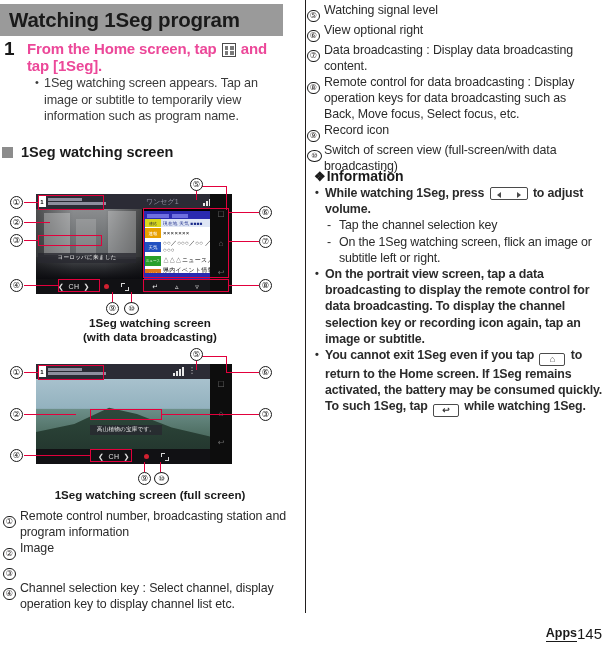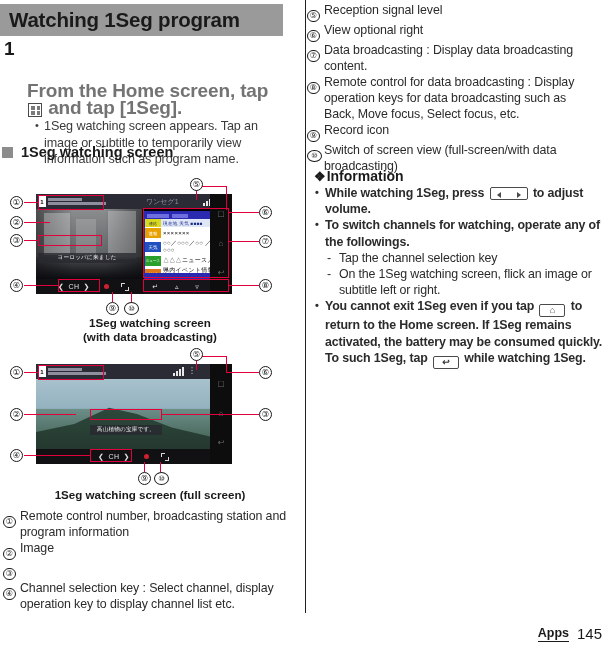--- a/index.html
+++ b/index.html
@@ -67,26 +67,25 @@
     font-size: 19px;
     font-weight: bold;
     line-height: 17px;
     color: #1a1a1a;
   }
   .step-body {
     flex: 1 1 auto;
     padding-right: 8px;
   }
   .step-head {
-    font-size: 19px;
+    font-size: 15px;
     font-weight: bold;
     line-height: 17px;
-    color: #737373;
+    color: #ec4899;
     letter-spacing: -0.15px;
-    margin-top: 42px;
   }
   .bullets {
     margin-top: 1px;
     padding-left: 8px;
   }
   .bullet {
     position: relative;
     font-size: 12.6px;
     line-height: 16.5px;
     color: #3a3a3a;
@@ -429,21 +428,21 @@
   .key-sq { width: 26px; text-align: center; }
   .key-sq span {
     font-size: 9px; line-height: 11px; color: #333;
     display: block;
   }
 
   
   .footer {
     position: absolute;
     right: 6px; bottom: 6px;
-    display: flex; align-items: flex-end; gap: 8px;
+    display: flex; align-items: flex-end; 
   }
   .footer .apps {
     font-size: 12.5px;
     font-weight: bold;
     color: #1a1a1a;
     border-bottom: 1.6px solid #1a1a1a;
     padding-bottom: 1px;
   }
   .footer .pnum {
     font-size: 15px;
@@ -692,21 +691,21 @@
         <div class="ltxt">Channel selection key : Select channel, display operation key to display channel list etc.</div>
       </div>
     </div>
   </div>
 
   <div class="col-right">
 
     <div class="legend right">
       <div class="lrow">
         <div class="lnum"><span class="cn">⑤</span></div>
-        <div class="ltxt">Reception signal level</div>
+        <div class="ltxt">Watching signal level</div>
       </div>
       <div class="lrow">
         <div class="lnum"><span class="cn">⑥</span></div>
         <div class="ltxt">View optional right</div>
       </div>
       <div class="lrow">
         <div class="lnum"><span class="cn">⑦</span></div>
         <div class="ltxt">Data broadcasting : Display data broadcasting content.</div>
       </div>
       <div class="lrow">
@@ -728,25 +727,25 @@
         <span class="dia">❖</span><span>Information</span>
       </div>
 
       <div class="ibul">
         <span>While watching 1Seg, press</span>
         <span class="key key-vol"><i class="tri l"></i><i class="tri r"></i></span>
         <span>to adjust volume.</span>
       </div>
 
 
-      <div class="ibul">To switch channels for watching, operate any of the followings.</div>
 
       <div class="idash">Tap the channel selection key</div>
       <div class="idash">On the 1Seg watching screen, flick an image or subtitle left or right.</div>
 
+      <div class="ibul">On the portrait view screen, tap a data broadcasting to display the remote control for data broadcasting. To display the channel selection key or recording icon again, tap an image or subtitle.</div>
 
       <div class="ibul">
         <span>You cannot exit 1Seg even if you tap</span>
         <span class="key key-sq"><span>⌂</span></span>
         <span>to return to the Home screen. If 1Seg remains activated, the battery may be consumed quickly. To such 1Seg, tap</span>
         <span class="key key-sq"><span>↩</span></span>
         <span>while watching 1Seg.</span>
       </div>
     </div>
 

